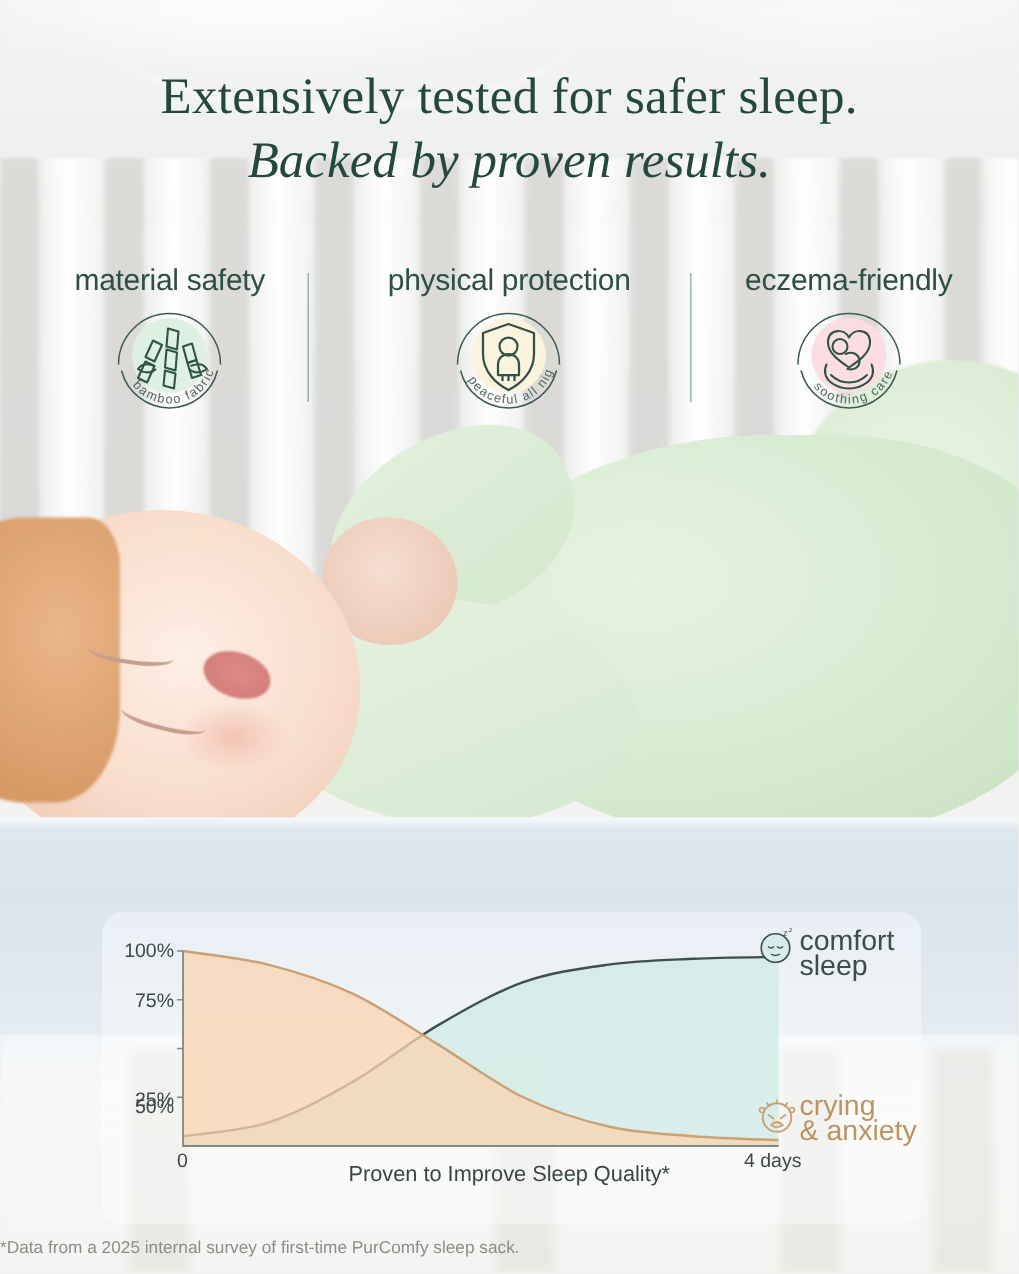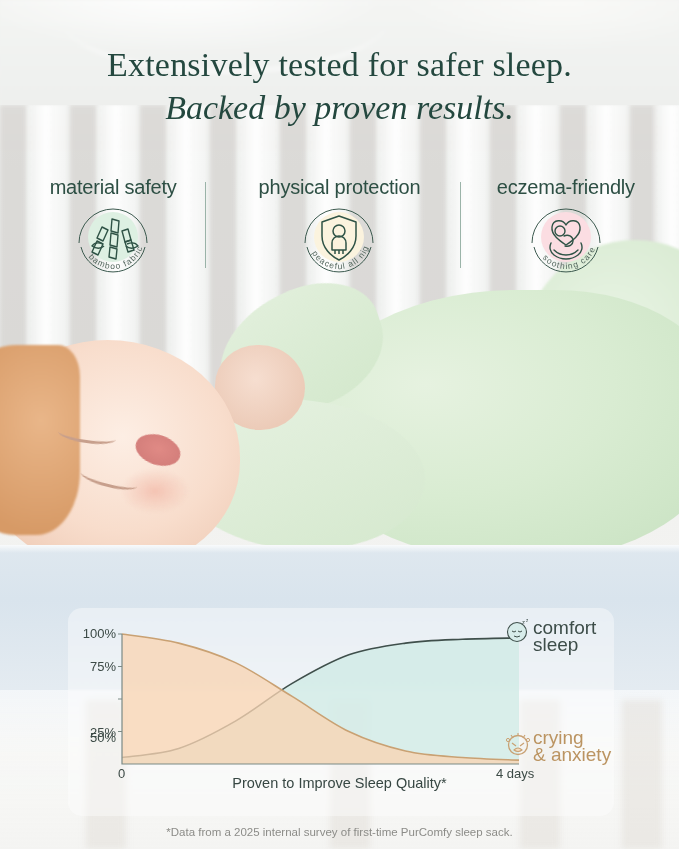--- a/index.html
+++ b/index.html
@@ -82,21 +82,21 @@
   
   .card{position:absolute;left:68px;top:608px;width:546px;height:208px;border-radius:14px;
     background:rgba(255,255,255,.40);backdrop-filter:blur(1px);}
   .chart{position:absolute;left:68px;top:608px;width:546px;height:208px;}
   .ylab{position:absolute;right:0;font-size:13px;color:#3c4a46;text-align:right;white-space:nowrap;}
   .xlab{position:absolute;font-size:13px;color:#3c4a46;white-space:nowrap;}
   .caption{position:absolute;left:0;top:775px;width:679px;text-align:center;font-size:14.5px;color:#374743;}
   .legend{position:absolute;font-size:19px;line-height:17px;}
   .legend.comfort{left:533px;top:619px;color:#3d4d49;}
   .legend.crying{left:533px;top:729px;color:#bb9461;}
-  .footnote{position:absolute;left:0;top:826px;width:679px;text-align:center;font-size:11.5px;color:#8c8c88;}
+  .footnote{position:absolute;left:0;top:826px;width:679px;font-size:11.5px;color:#8c8c88;}
 </style>
 </head>
 <body>
 
 <div class="stage">
 
   <div class="photo">
     <div class="bg-base"></div>
     <div class="headboard"></div>
 

